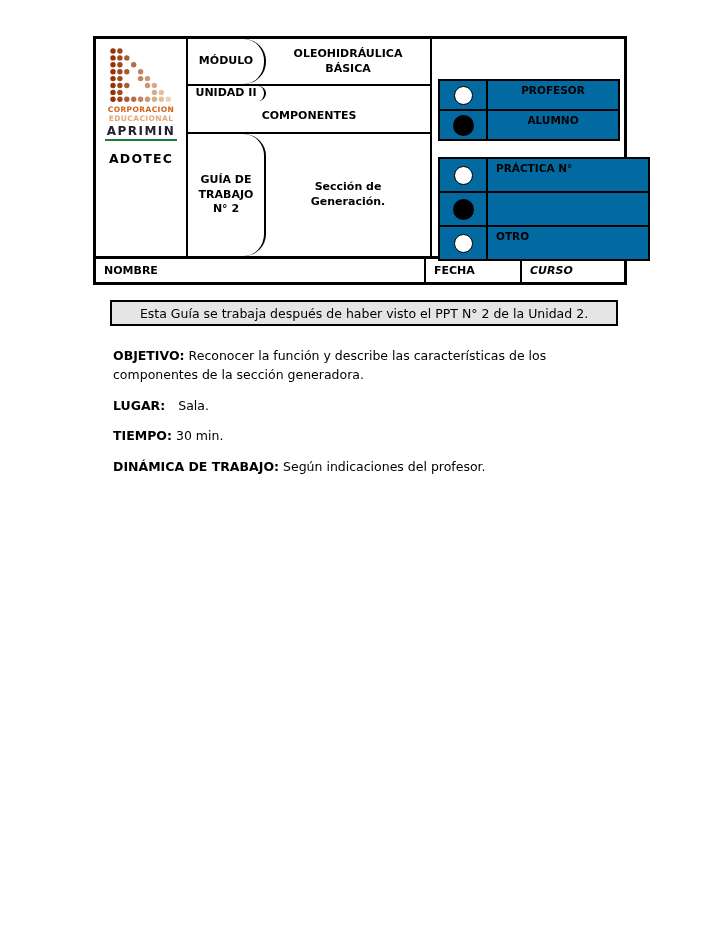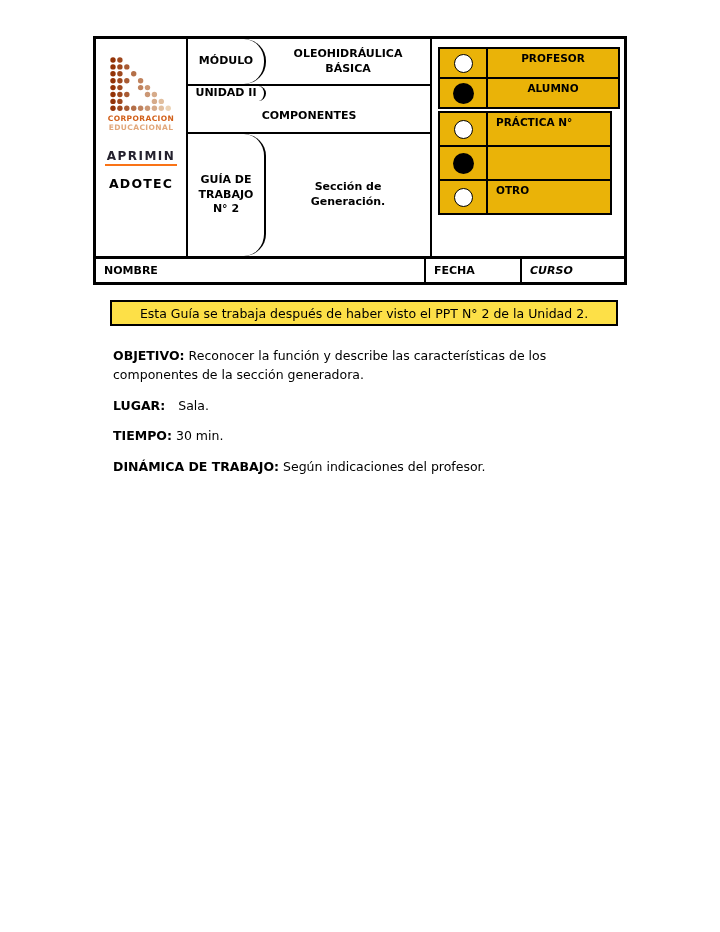--- a/index.html
+++ b/index.html
@@ -20,53 +20,53 @@
     border:3px solid #000;
     display:flex; flex-direction:column;
     background:#fff;
   }
   .ht-main { flex:1; display:flex; min-height:0; }
 
   
   .logo-cell {
     width:92px; border-right:2px solid #000;
     display:flex; flex-direction:column; align-items:center;
-    padding-top:17px;
+    padding-top:8px;
   }
   .logo-dots { display:block; }
   .logo-line1 { font-size:7.5px; font-weight:bold; color:#d2601a; letter-spacing:.4px; margin-top:2px; }
   .logo-line2 { font-size:7.5px; font-weight:bold; color:#e2a87c; letter-spacing:.4px; }
   .logo-line3 {
     font-size:12px; font-weight:bold; color:#24212e; letter-spacing:1.5px;
-    border-bottom:2px solid #f97316; padding:0 2px 1px 2px; margin-top:17px;
+    border-bottom:2px solid #15803d; padding:0 2px 1px 2px; margin-top:1px;
   }
   .logo-org { font-size:12.5px; font-weight:bold; color:#000; letter-spacing:1.2px; margin-top:10px; }
 
   
   .mid { flex:1; display:flex; flex-direction:column; min-width:0; }
   .mrow { display:flex; }
   .mrow-1 { height:47px; border-bottom:2px solid #000; }
   .mrow-2 { height:48px; border-bottom:2px solid #000;flex-direction:column; }
   .mrow-3 { flex:1; }
   .mcell {
     display:flex; align-items:center; justify-content:center;
     text-align:center; font-weight:bold; font-size:11px; line-height:1.35;
   }
   .mlbl { width:78px; border-right:2px solid #000; padding:0 4px;border-radius:22px; }
   .mval { flex:1; padding:0 6px; }
   .mval .narrow { display:block; max-width:104px; margin:0 auto; }
 
   
   .right-col { width:194px; border-left:2px solid #000; position:relative; }
   .check-block {
-    position:absolute; border:2px solid #000; background:#eab308;
-    display:flex; flex-direction:column;
+    position:absolute; border:2px solid #000; background:#0369a1;
+    display:flex; flex-direction:column;margin-top:32px;
   }
   .block-roles { left:6px; top:8px; width:182px; height:62px; }
-  .block-types { left:6px; top:72px; width:174px; height:104px; }
+  .block-types { left:6px; top:86px; width:212px; height:104px; }
   .crow { flex:1; display:flex; min-height:0; }
   .crow + .crow { border-top:2px solid #000; }
   .circle-cell {
     width:48px; border-right:2px solid #000;
     display:flex; align-items:center; justify-content:center;
   }
   .check-circle {
     width:19px; height:19px; border:1.6px solid #000; border-radius:50%;
     background:#fff;
   }
@@ -86,21 +86,21 @@
   .f-nombre { flex:1; }
   .f-fecha { width:96px; border-left:2px solid #000; }
   .f-curso { width:104px; border-left:2px solid #000;font-style:italic; }
 
   
   .notice-box {
     position:absolute; left:110px; top:300px; width:508px; height:26px;
     border:2px solid #000;
     display:flex; align-items:center; justify-content:center;
     font-size:12.5px;
-    background:#fde047;
+    background:#e5e5e5;
   }
 
   
   .body-text {
     position:absolute; left:98px; top:347px; width:514px;
     font-size:12.5px; line-height:1.5;
   }
   .sec { margin-bottom:12px;margin-left:15px; }
   .sec .lbl { font-weight:bold; }
   .sec .val { margin-left:4px; }

